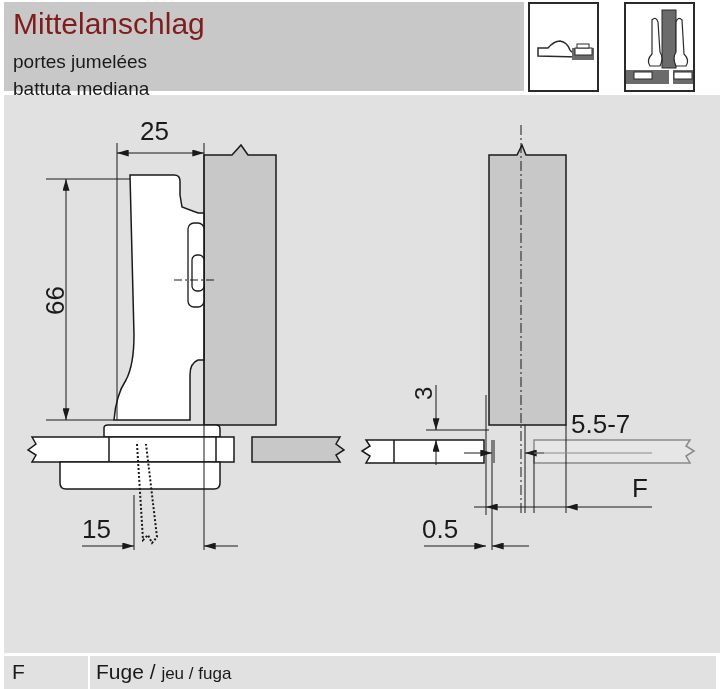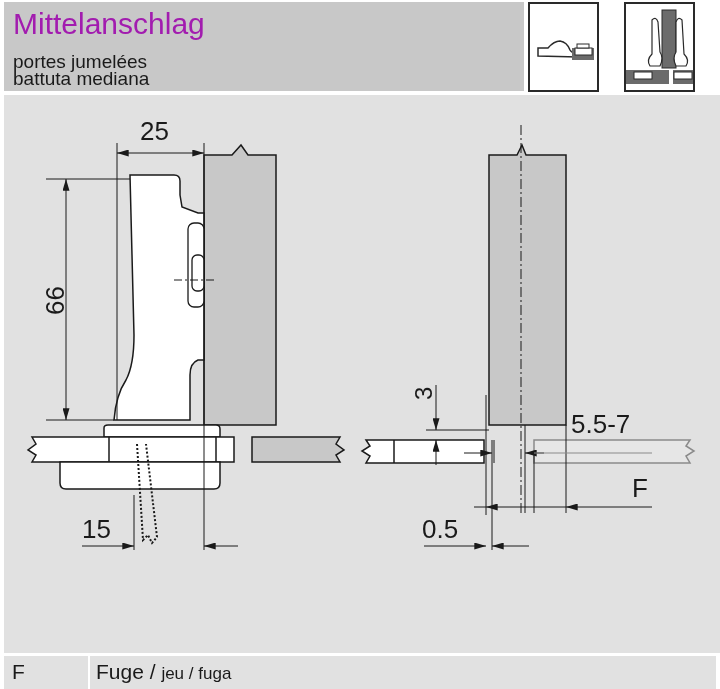--- a/index.html
+++ b/index.html
@@ -1,20 +1,20 @@
 <!DOCTYPE html>
 <html><head>
   <meta charset="utf-8">
   <style>
     html, body { margin: 0; padding: 0; background: #ffffff; }
     body { width: 720px; height: 689px; position: relative; overflow: hidden; font-family: "Liberation Sans", sans-serif; color: #1a1a1a; }
     .header { position: absolute; left: 4px; top: 2px; width: 520px; height: 89px; background: #c8c8c8; }
-    .title { position: absolute; left: 9px; top: 6px; font-size: 30px; line-height: 32px; color: #a21caf; }
+    .title { position: absolute; left: 9px; top: 6px; font-size: 30px; line-height: 32px; color: #7f1d1d; }
     .sub1 { position: absolute; left: 9px; top: 49px; font-size: 19px; line-height: 22px; }
-    .sub2 { position: absolute; left: 9px; top: 66px; font-size: 19px; line-height: 22px; }
+    .sub2 { position: absolute; left: 9px; top: 76px; font-size: 19px; line-height: 22px; }
     .icon-box { position: absolute; top: 2px; width: 67px; height: 86px; background: #ffffff; border: 2px solid #2a2a2a; }
     .icon-box svg { position: absolute; left: 0; top: 0; }
     .drawing { position: absolute; left: 4px; top: 95px; width: 716px; height: 558px; background: #e1e1e1; }
     .drawing svg { position: absolute; left: 0; top: 0; }
     .legend { position: absolute; left: 4px; top: 656px; width: 712px; height: 33px; background: #e1e1e1; }
     .legend-key { position: absolute; left: 8px; top: 4px; font-size: 21px; }
     .legend-sep { position: absolute; left: 84px; top: 0; width: 2px; height: 33px; background: #ffffff; }
     .legend-text { position: absolute; left: 92px; top: 4px; font-size: 21px; }
     .legend-text .small { font-size: 17px; }
     .dim { font-family: "Liberation Sans", sans-serif; fill: #1a1a1a; }

